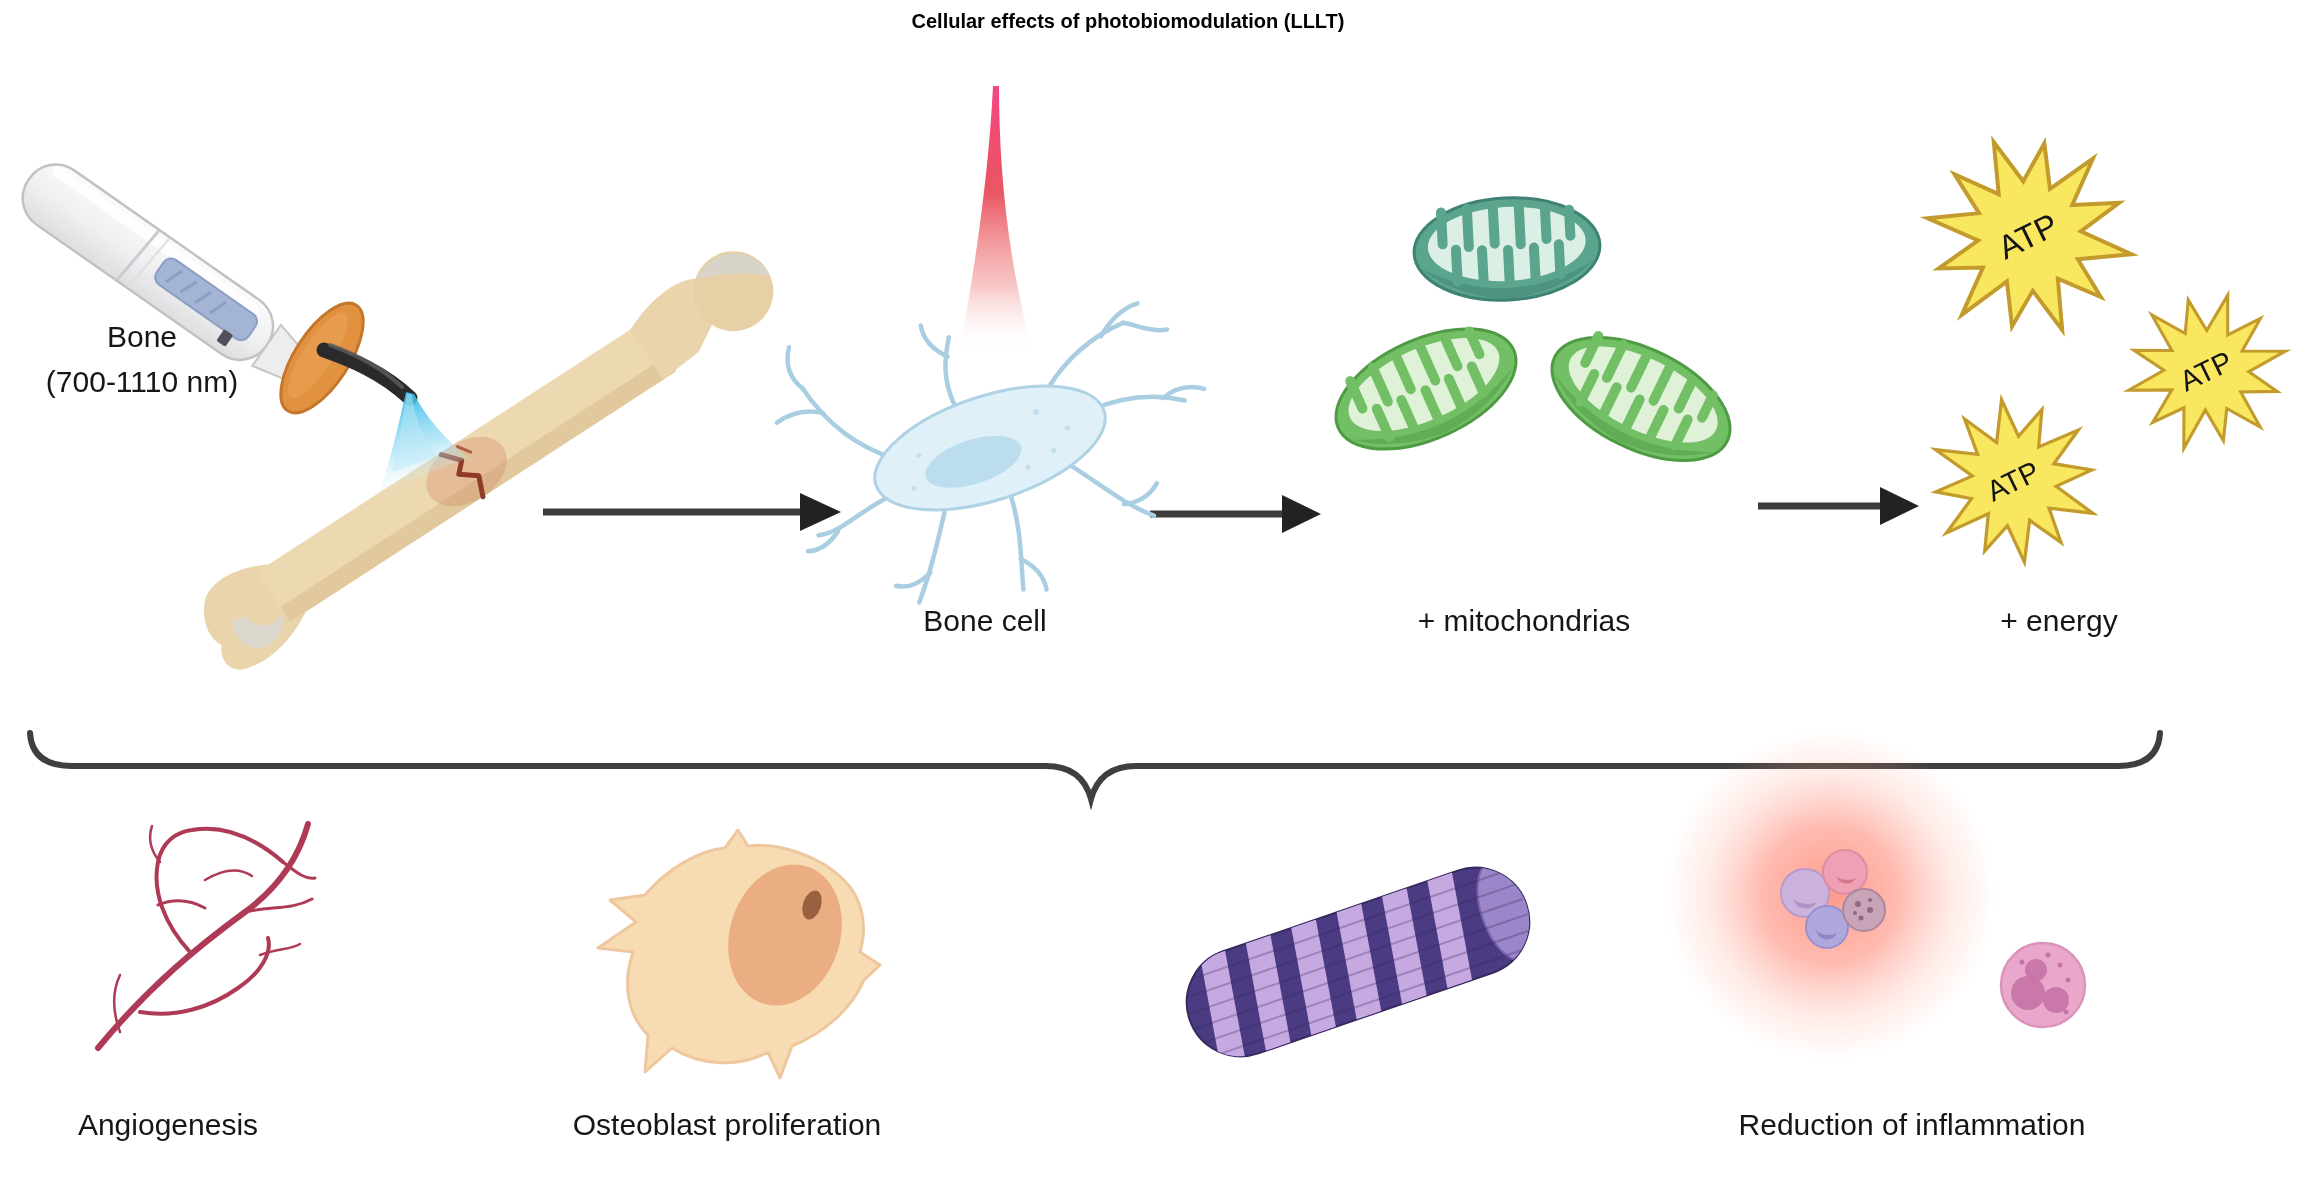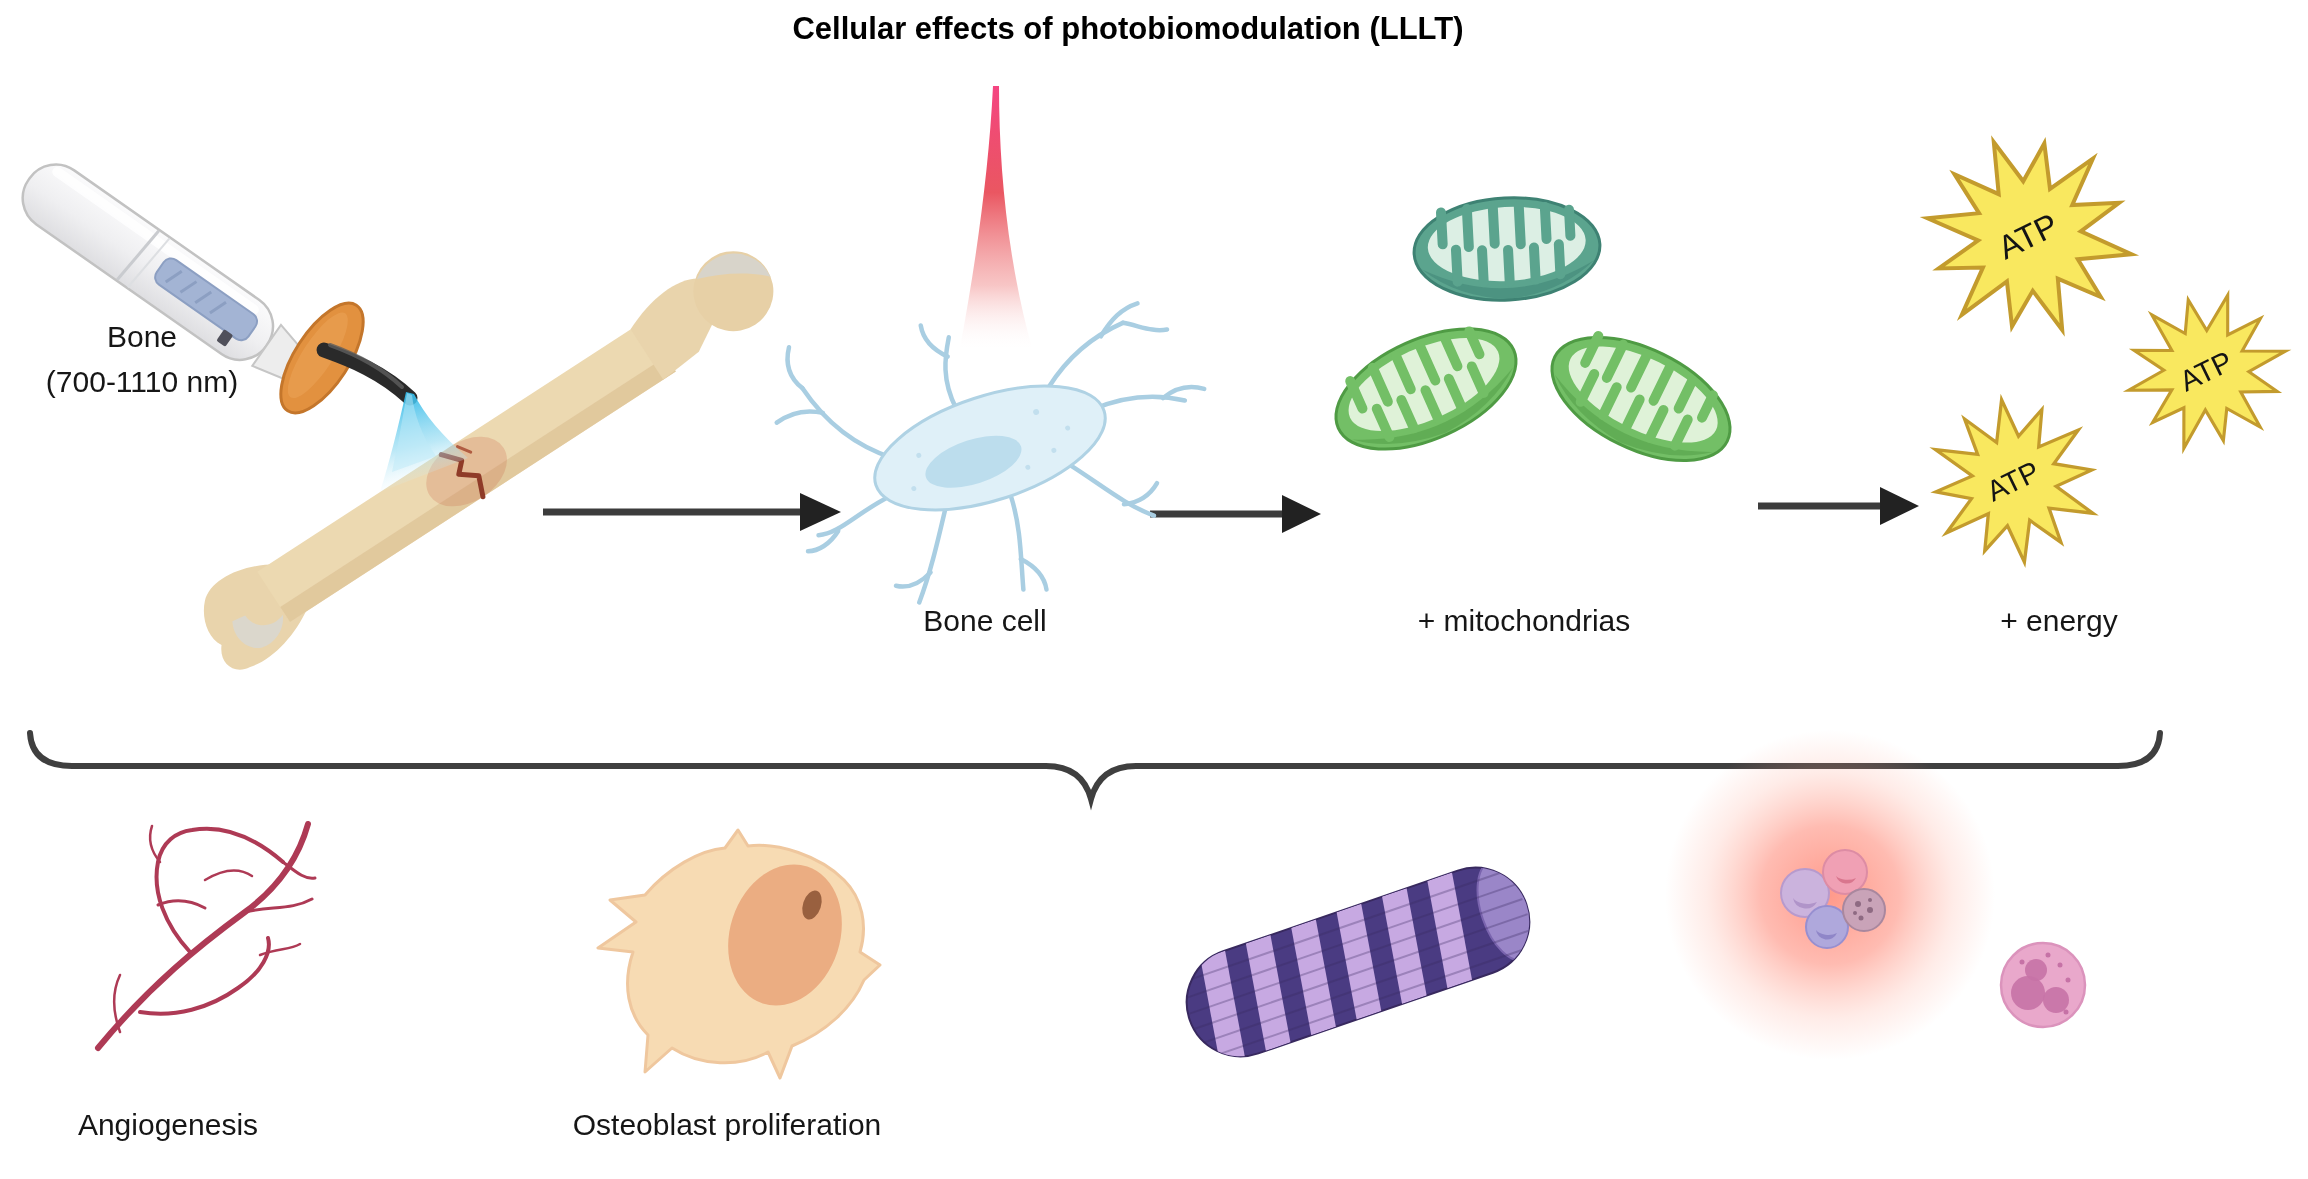--- a/index.html
+++ b/index.html
@@ -6,21 +6,21 @@
   .canvas {
     position:relative; width:2308px; height:1179px; background:#ffffff;
     font-family:"Liberation Sans", sans-serif; overflow:hidden;
   }
   .diagram-svg { position:absolute; left:0; top:0; }
   .lbl {
     position:absolute; transform:translateX(-50%);
     font-size:30px; color:#161616; white-space:nowrap; text-align:center;
     line-height:1.5;
   }
-  .title-lbl { font-weight:700; font-size:31px; color:#000; }
+  .title-lbl { font-weight:700; font-size:20px; color:#000; }
   svg text { font-family:"Liberation Sans", sans-serif; }
 </style>
 </head>
 <body>
 
 <div class="canvas">
 
   <svg class="diagram-svg" width="2308" height="1179" viewBox="0 0 2308 1179">
     <defs>
       <linearGradient id="penBody" x1="0" y1="0" x2="0" y2="1">
@@ -295,13 +295,14 @@
 
   <div class="lbl" style="left:1524px; top:598px;">+ mitochondrias</div>
 
   <div class="lbl" style="left:2059px; top:598px;">+ energy</div>
 
   <div class="lbl" style="left:168px; top:1102px;">Angiogenesis</div>
 
   <div class="lbl" style="left:727px; top:1102px;">Osteoblast proliferation</div>
 
 
+  <div class="lbl" style="left:1912px; top:1102px;">Reduction of inflammation</div>
 </div>
 
 </body></html>

